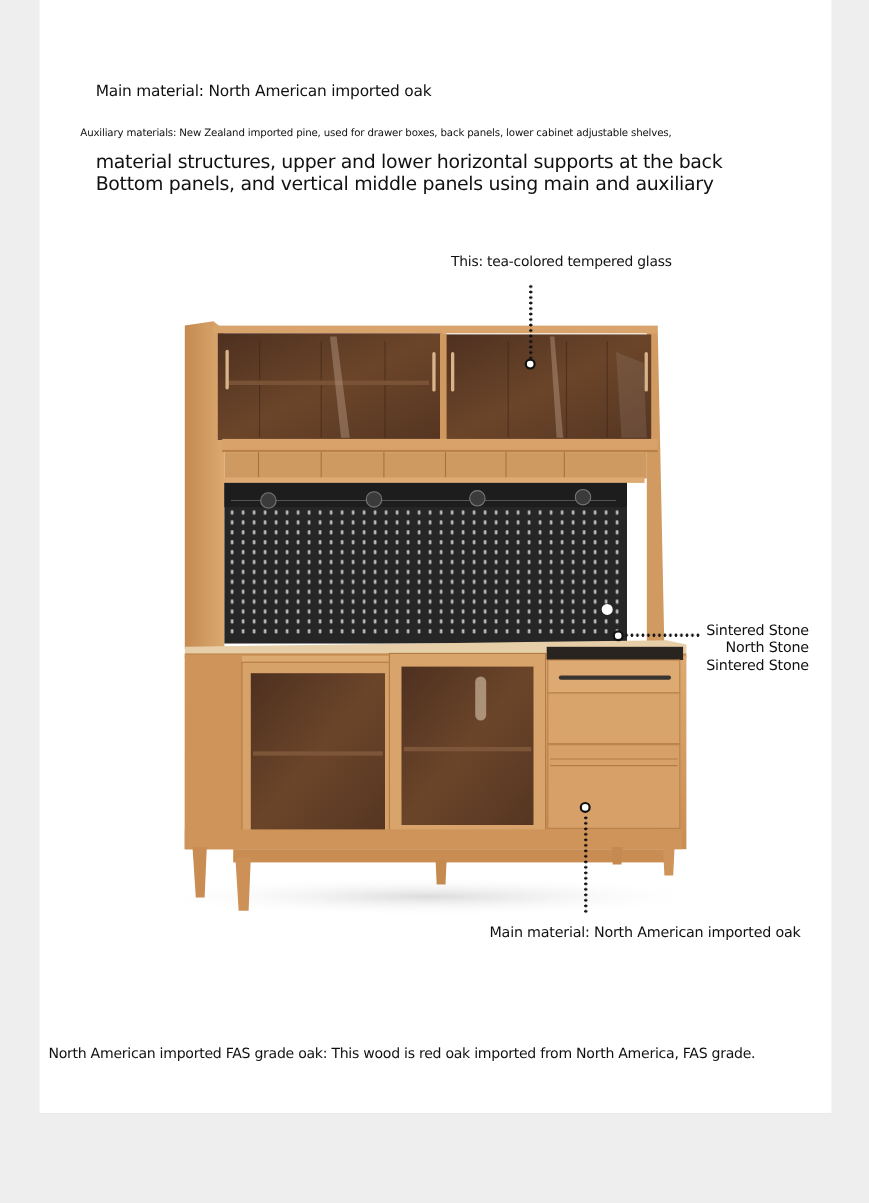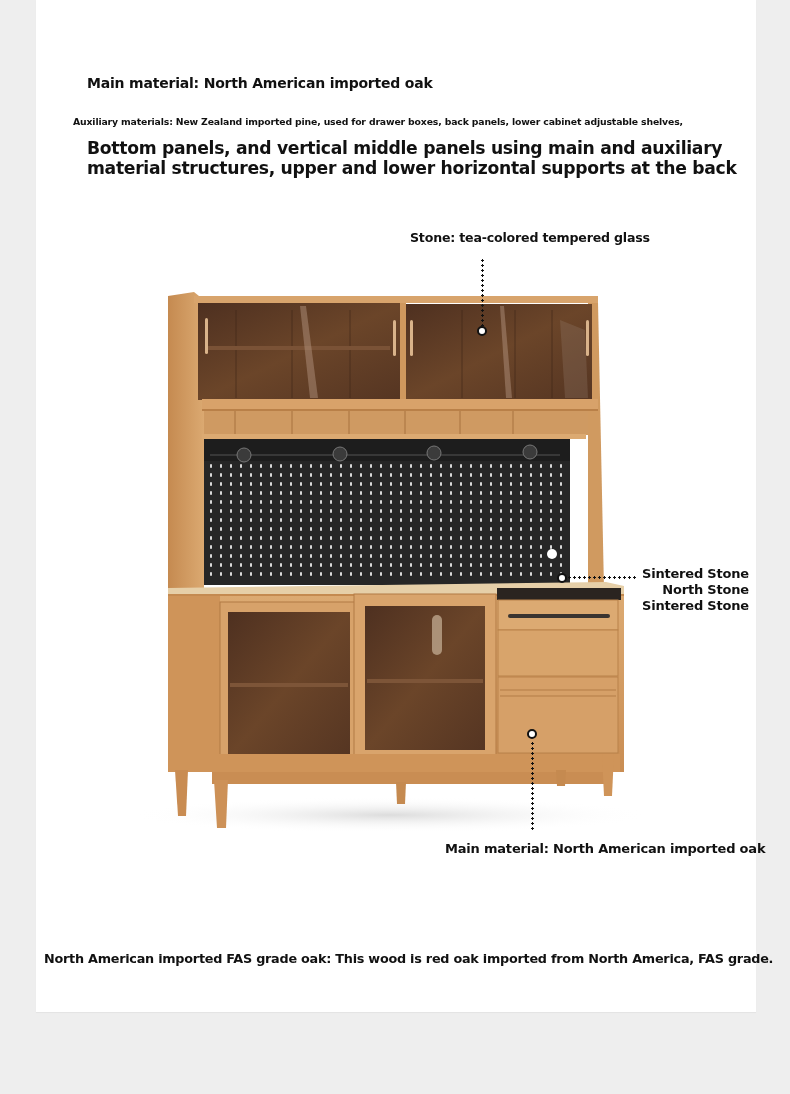--- a/index.html
+++ b/index.html
@@ -6,21 +6,21 @@
     body {
       width: 790px; height: 1094px; background: #eeeeee;
       position: relative; overflow: hidden;
       font-family: "DejaVu Sans", "Liberation Sans", sans-serif;
       color: #111;
     }
     .panel {
       position: absolute; left: 36px; top: 0; width: 720px; height: 1012px;
       background: #ffffff; box-shadow: 0 1px 1px rgba(0,0,0,0.04);
     }
-    .txt { position: absolute; font-weight: bold; white-space: nowrap; letter-spacing: -0.2px; }
+    .txt { position: absolute; font-weight: normal; white-space: nowrap; letter-spacing: -0.2px; }
     .h-main { left: 87px; top: 75px; font-size: 14px; }
     .h-aux { left: 73px; top: 116px; font-size: 9.3px; letter-spacing: -0.15px; }
     .h-big { left: 87px; top: 138px; font-size: 17.2px; line-height: 20px; letter-spacing: -0.3px; }
     .lbl-glass { left: 410px; top: 230px; font-size: 12.6px; }
     .lbl-stone { left: 642px; top: 566px; font-size: 13px; line-height: 16px; text-align: right; }
     .lbl-main2 { left: 445px; top: 841px; font-size: 13px; }
     .lbl-fas { left: 44px; top: 951px; font-size: 12.8px; letter-spacing: -0.25px; }
 
     .dotv { position: absolute; width: 3px;
       background-image: radial-gradient(circle, #111 1.2px, transparent 1.4px);
@@ -35,22 +35,22 @@
     .cab { position: absolute; left: 0; top: 0; }
   </style>
 </head>
 <body>
 
 <div class="panel"></div>
 
 <div class="txt h-main">Main material: North American imported oak</div>
 <div class="txt h-aux">Auxiliary materials: New Zealand imported pine, used for drawer boxes, back panels, lower cabinet adjustable shelves,</div>
 <div class="txt h-big">
+  <div>material structures, upper and lower horizontal supports at the back</div>
   <div>Bottom panels, and vertical middle panels using main and auxiliary</div>
-  <div>material structures, upper and lower horizontal supports at the back</div>
 </div>
 
 <svg class="cab" width="790" height="1094" viewBox="0 0 790 1094">
   <defs>
     <linearGradient id="oakV" x1="0" y1="0" x2="0" y2="1">
       <stop offset="0" stop-color="#dcaa72"></stop>
         <stop offset="1" stop-color="#c98d53"></stop>
     </linearGradient>
     <linearGradient id="oakH" x1="0" y1="0" x2="1" y2="0">
       <stop offset="0" stop-color="#c58a50"></stop>
@@ -160,21 +160,21 @@
   <rect x="168" y="754" width="452" height="18" fill="#cf9459"></rect>
   <rect x="212" y="772" width="400" height="12" fill="#c98d53"></rect>
 
   <polygon points="175,770 188,770 186,816 178,816" fill="#c98c52"></polygon>
   <polygon points="214,780 228,780 226,828 217,828" fill="#cd9157"></polygon>
   <polygon points="396,782 406,782 405,804 397,804" fill="#c58a50"></polygon>
   <polygon points="556,770 566,770 565,786 557,786" fill="#c58a50"></polygon>
   <polygon points="602,754 614,754 612,796 604,796" fill="#cf9459"></polygon>
 </svg>
 
-<div class="txt lbl-glass">Stone: tea-colored tempered glass</div>
+<div class="txt lbl-glass">This: tea-colored tempered glass</div>
 <div class="dotv" style="left:481px; top:258px; height:68px;"></div>
 <div class="ring" style="left:477px; top:326px;"></div>
 
 <div class="ring" style="left:557px; top:573px;"></div>
 <div class="doth" style="left:567px; top:576px; width:70px;"></div>
 <div class="txt lbl-stone">
   <div>Sintered Stone</div>
   <div>North Stone</div>
   <div>Sintered Stone</div>
 </div>

